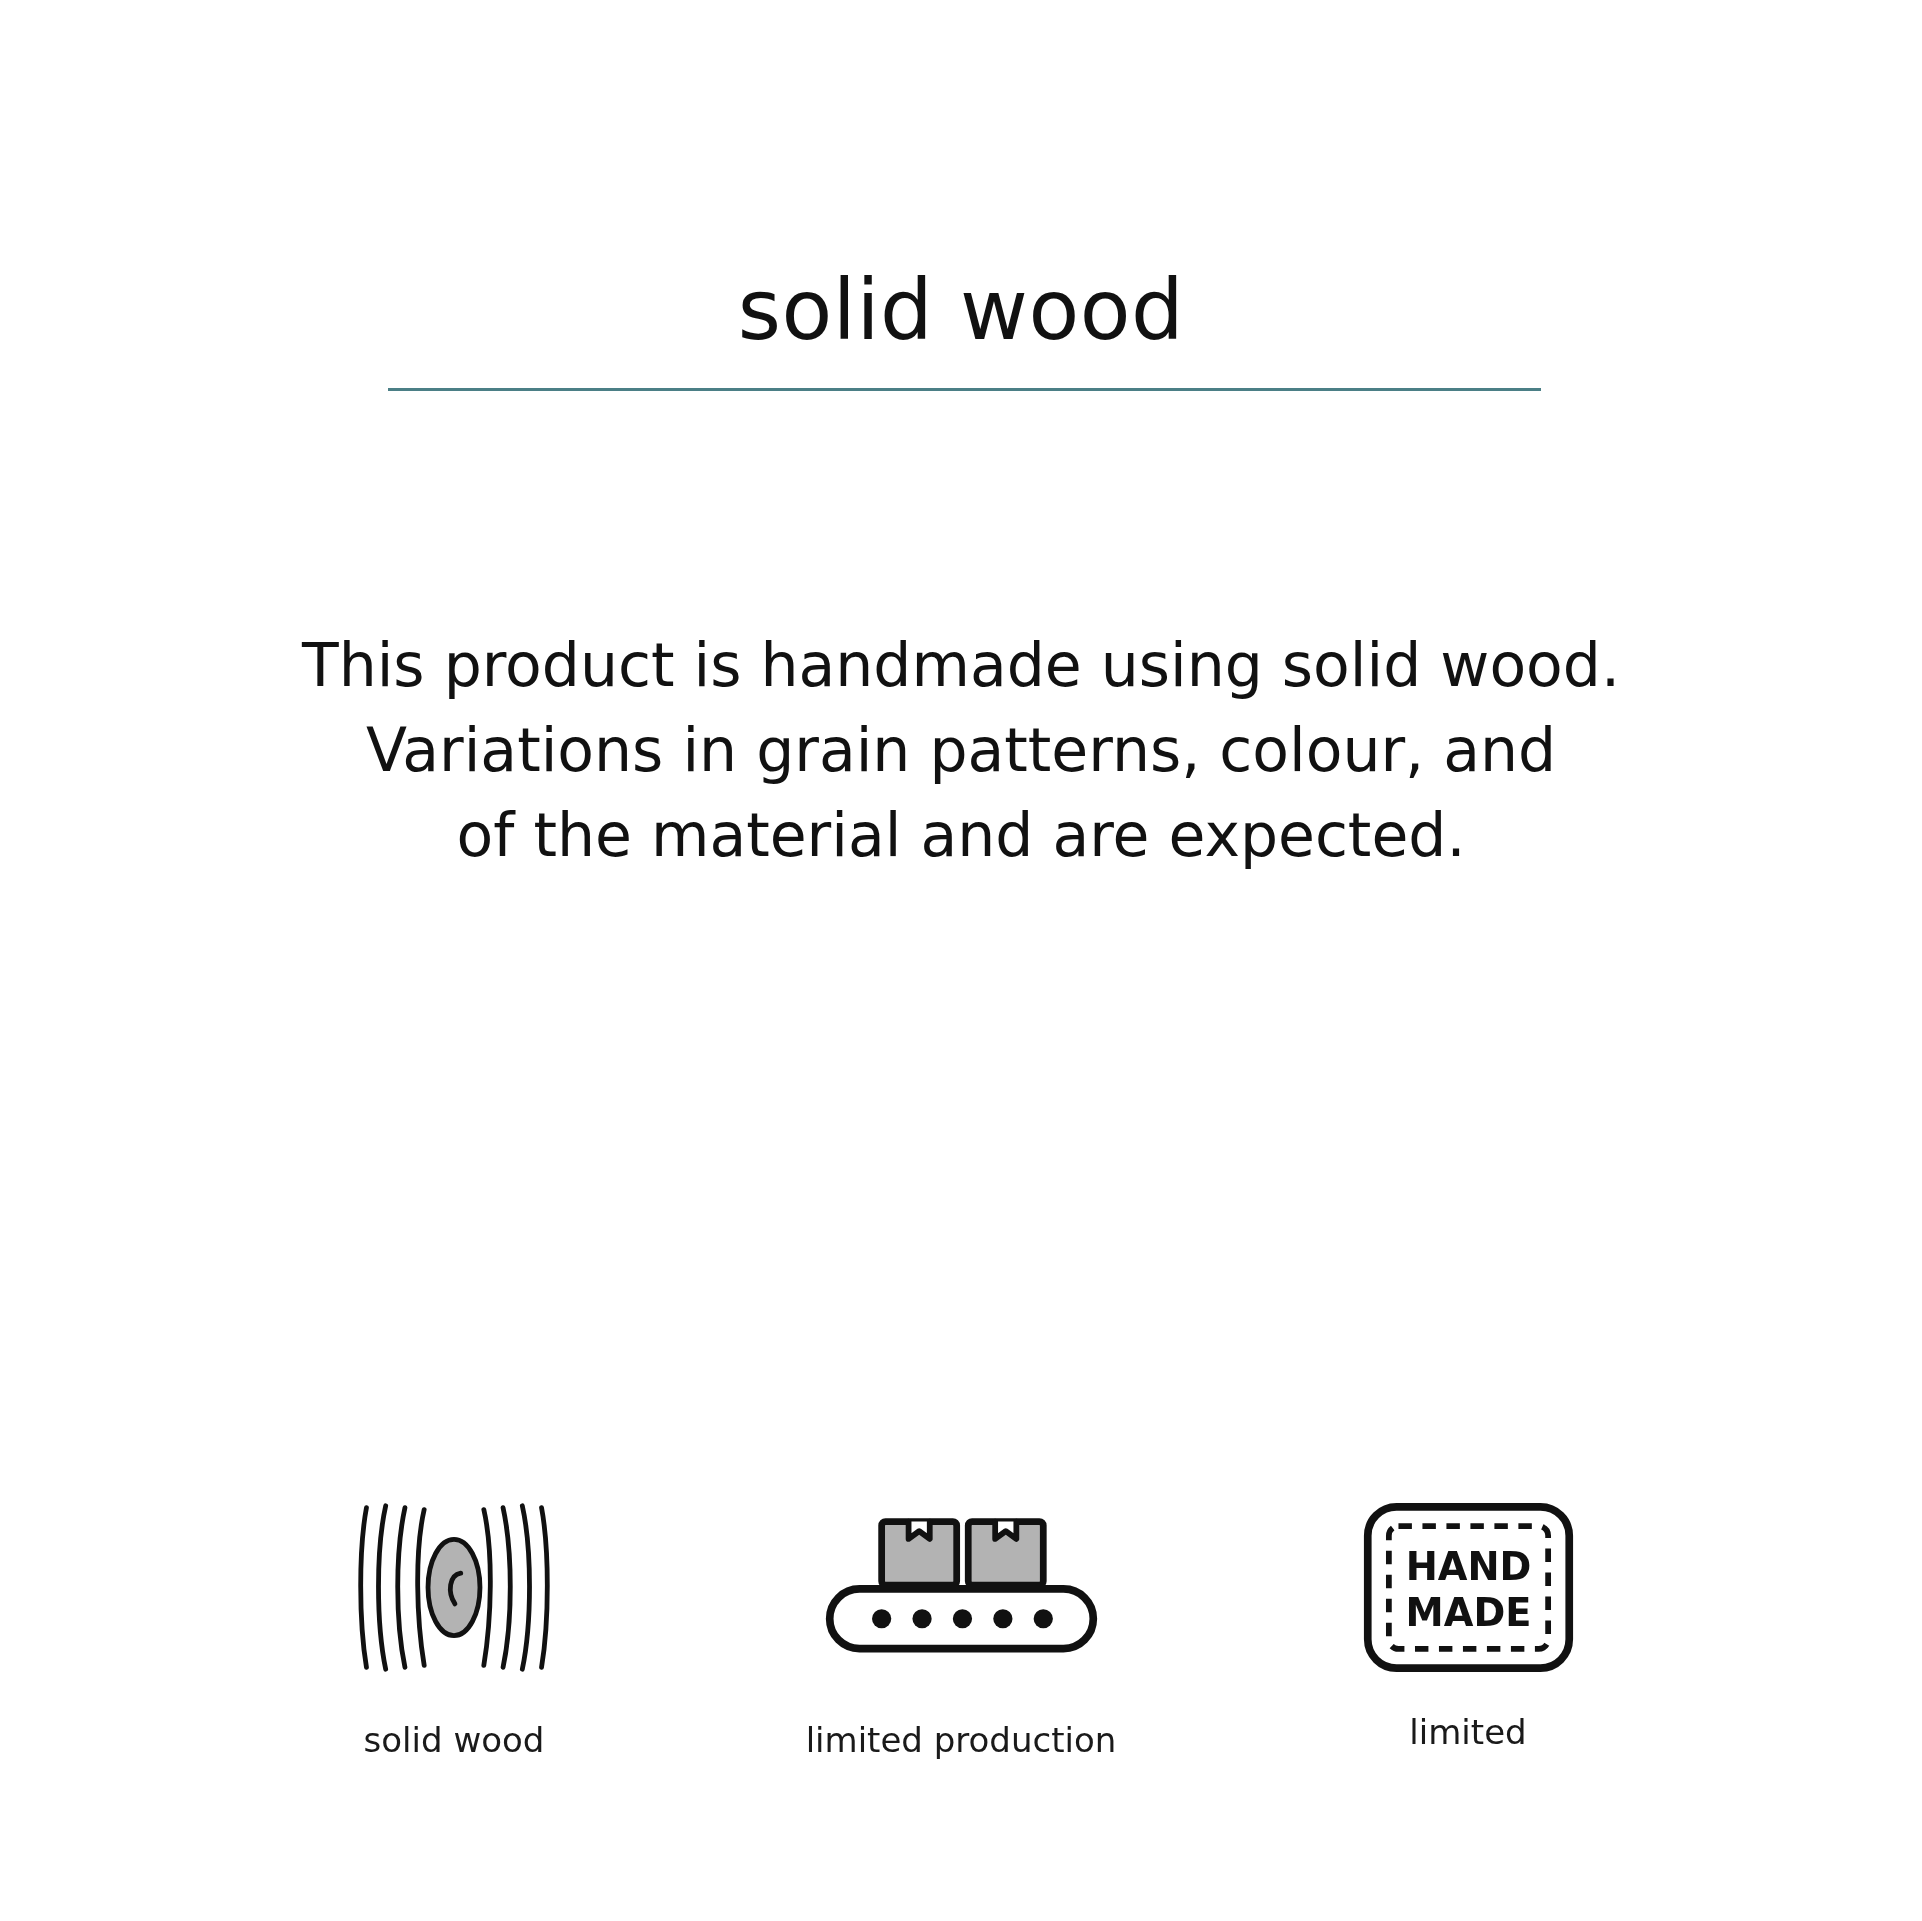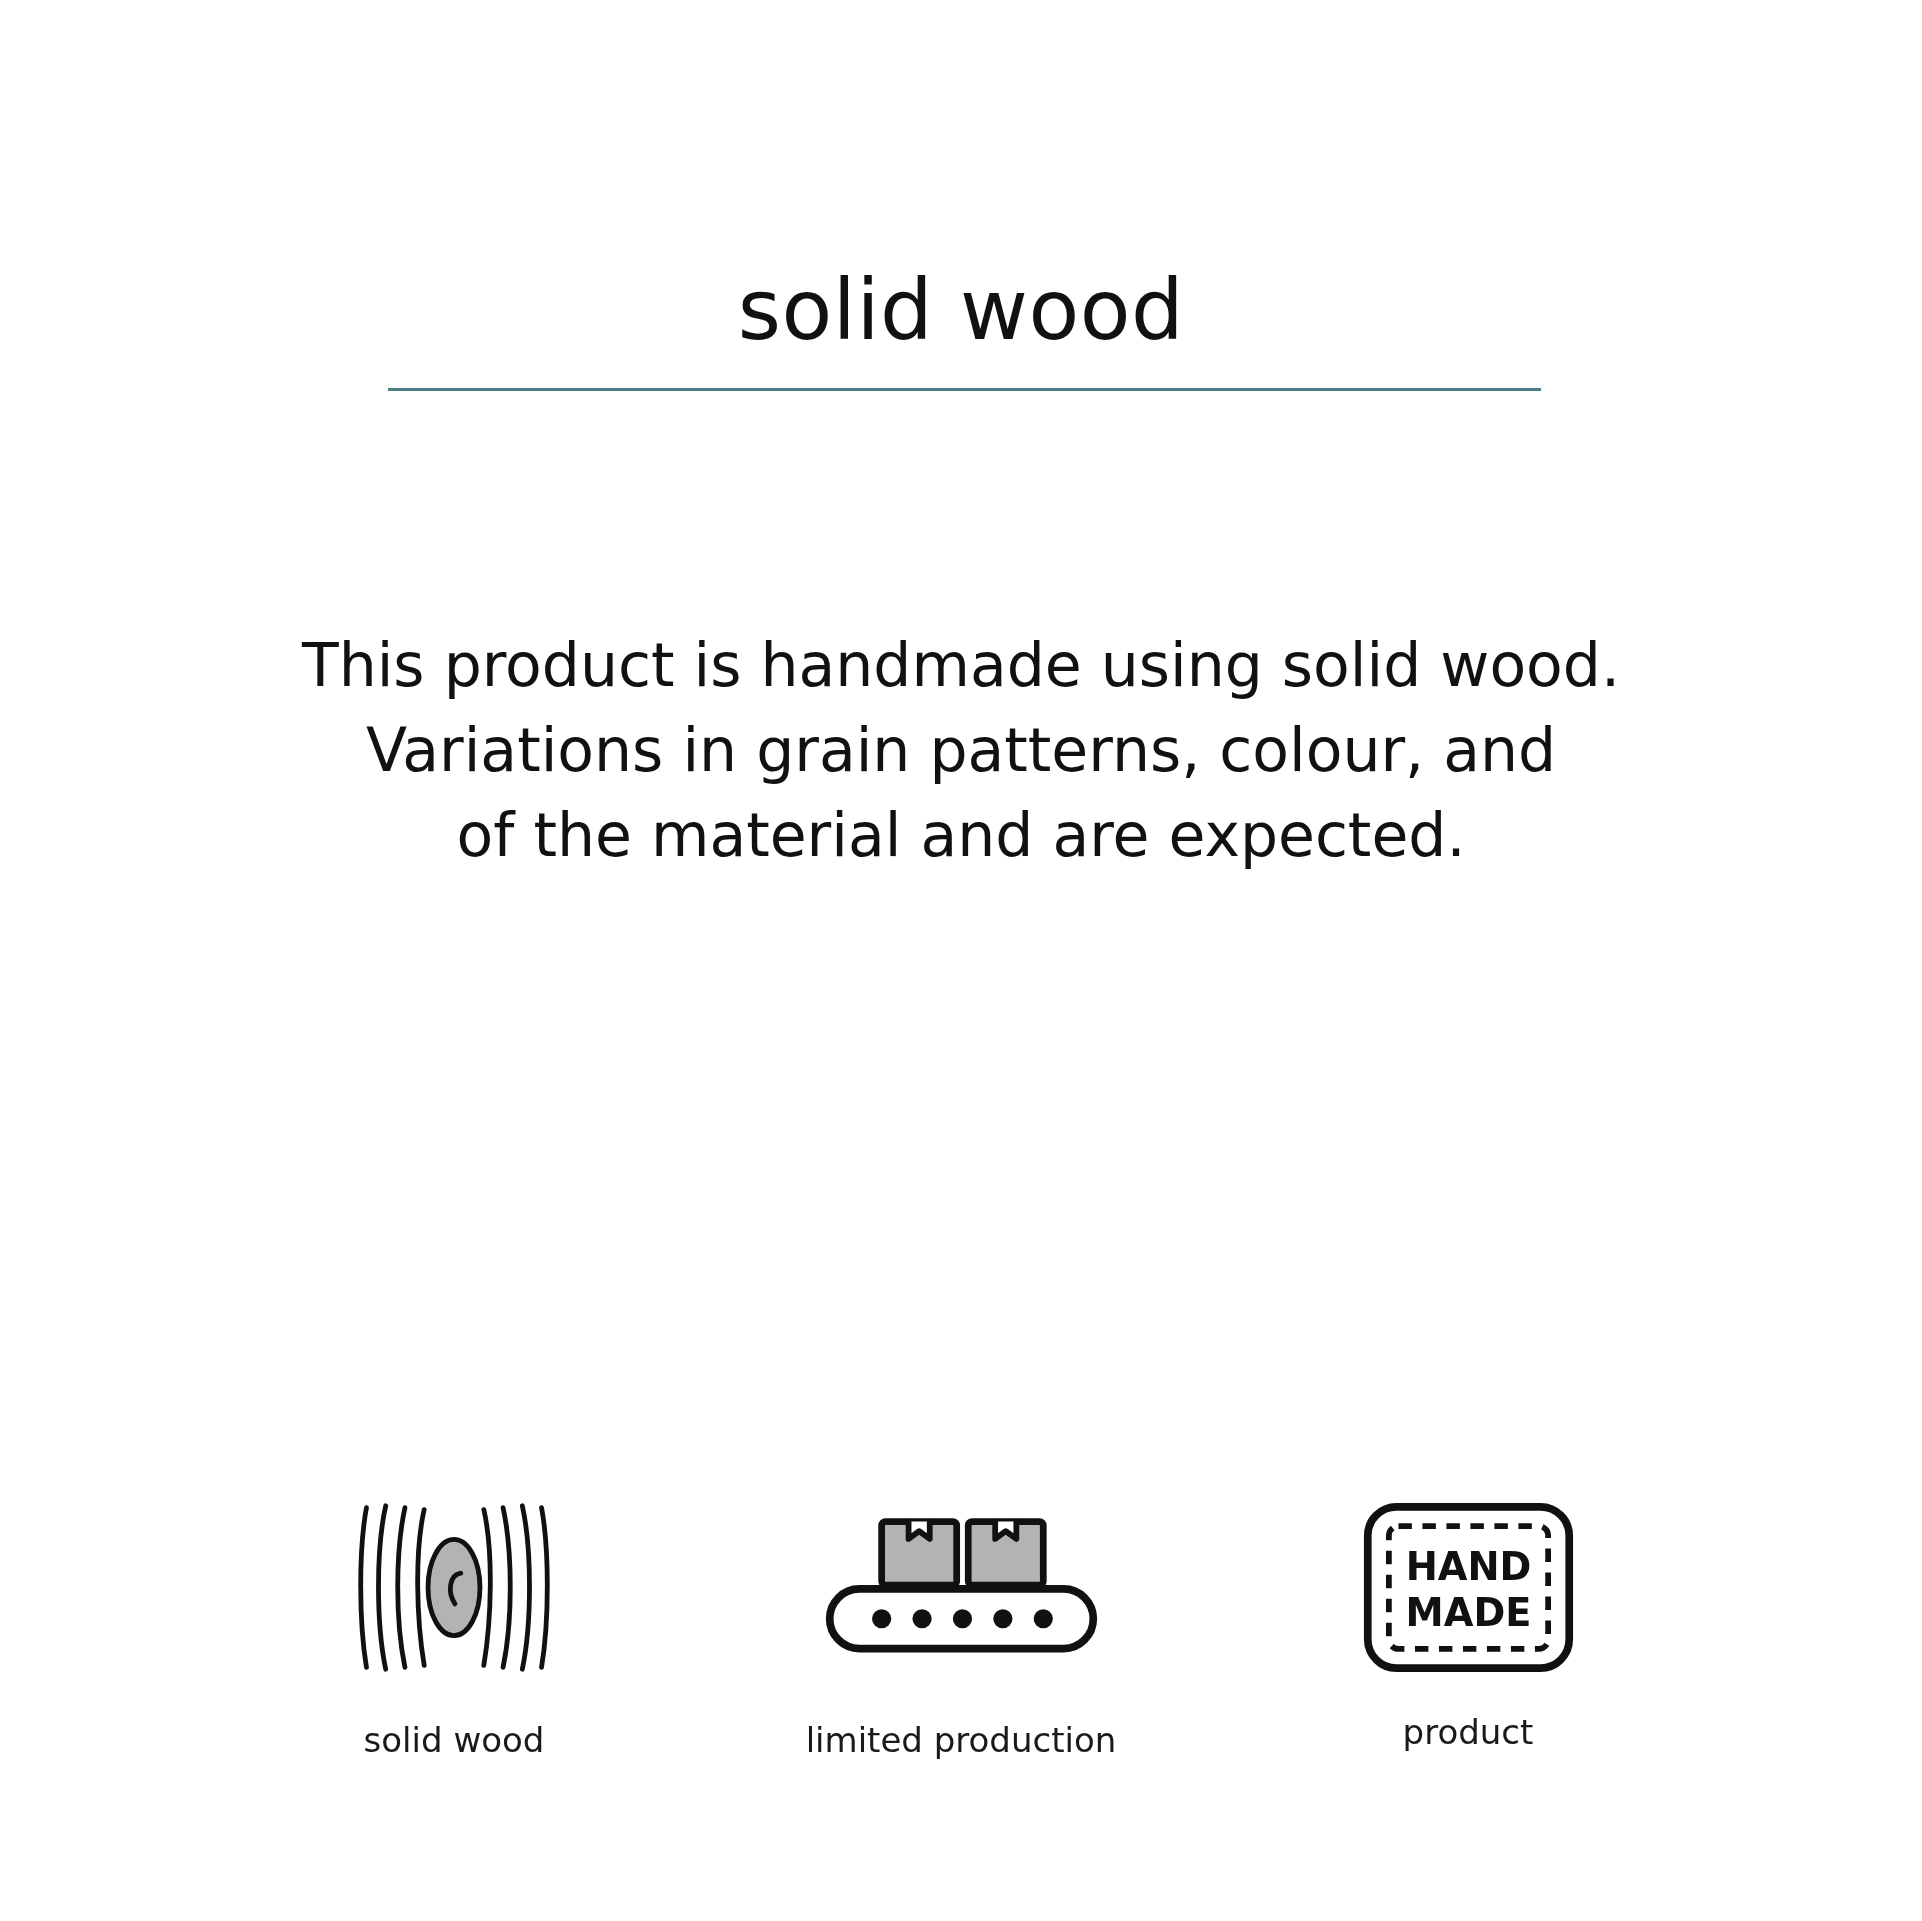--- a/index.html
+++ b/index.html
@@ -145,18 +145,18 @@
 
     <div class="badge">
       <div class="badge-icon">
         <svg width="213" height="173" viewBox="0 0 222 180" fill="none">
           <rect x="6" y="6" width="210" height="168" rx="30" fill="#ffffff" stroke="#111111" stroke-width="8"></rect>
           <rect x="28" y="26" width="166" height="128" rx="10" fill="none" stroke="#111111" stroke-width="6" stroke-dasharray="14 11"></rect>
           <text x="111" y="82" text-anchor="middle" font-family="'DejaVu Sans', sans-serif" font-size="40" font-weight="700" fill="#111111">HAND</text>
           <text x="111" y="130" text-anchor="middle" font-family="'DejaVu Sans', sans-serif" font-size="40" font-weight="700" fill="#111111">MADE</text>
         </svg>
       </div>
-      <div class="badge-label tight">product</div>
+      <div class="badge-label tight">limited</div>
     </div>
 
   </div>
 </div>
 
 
 </body></html>

